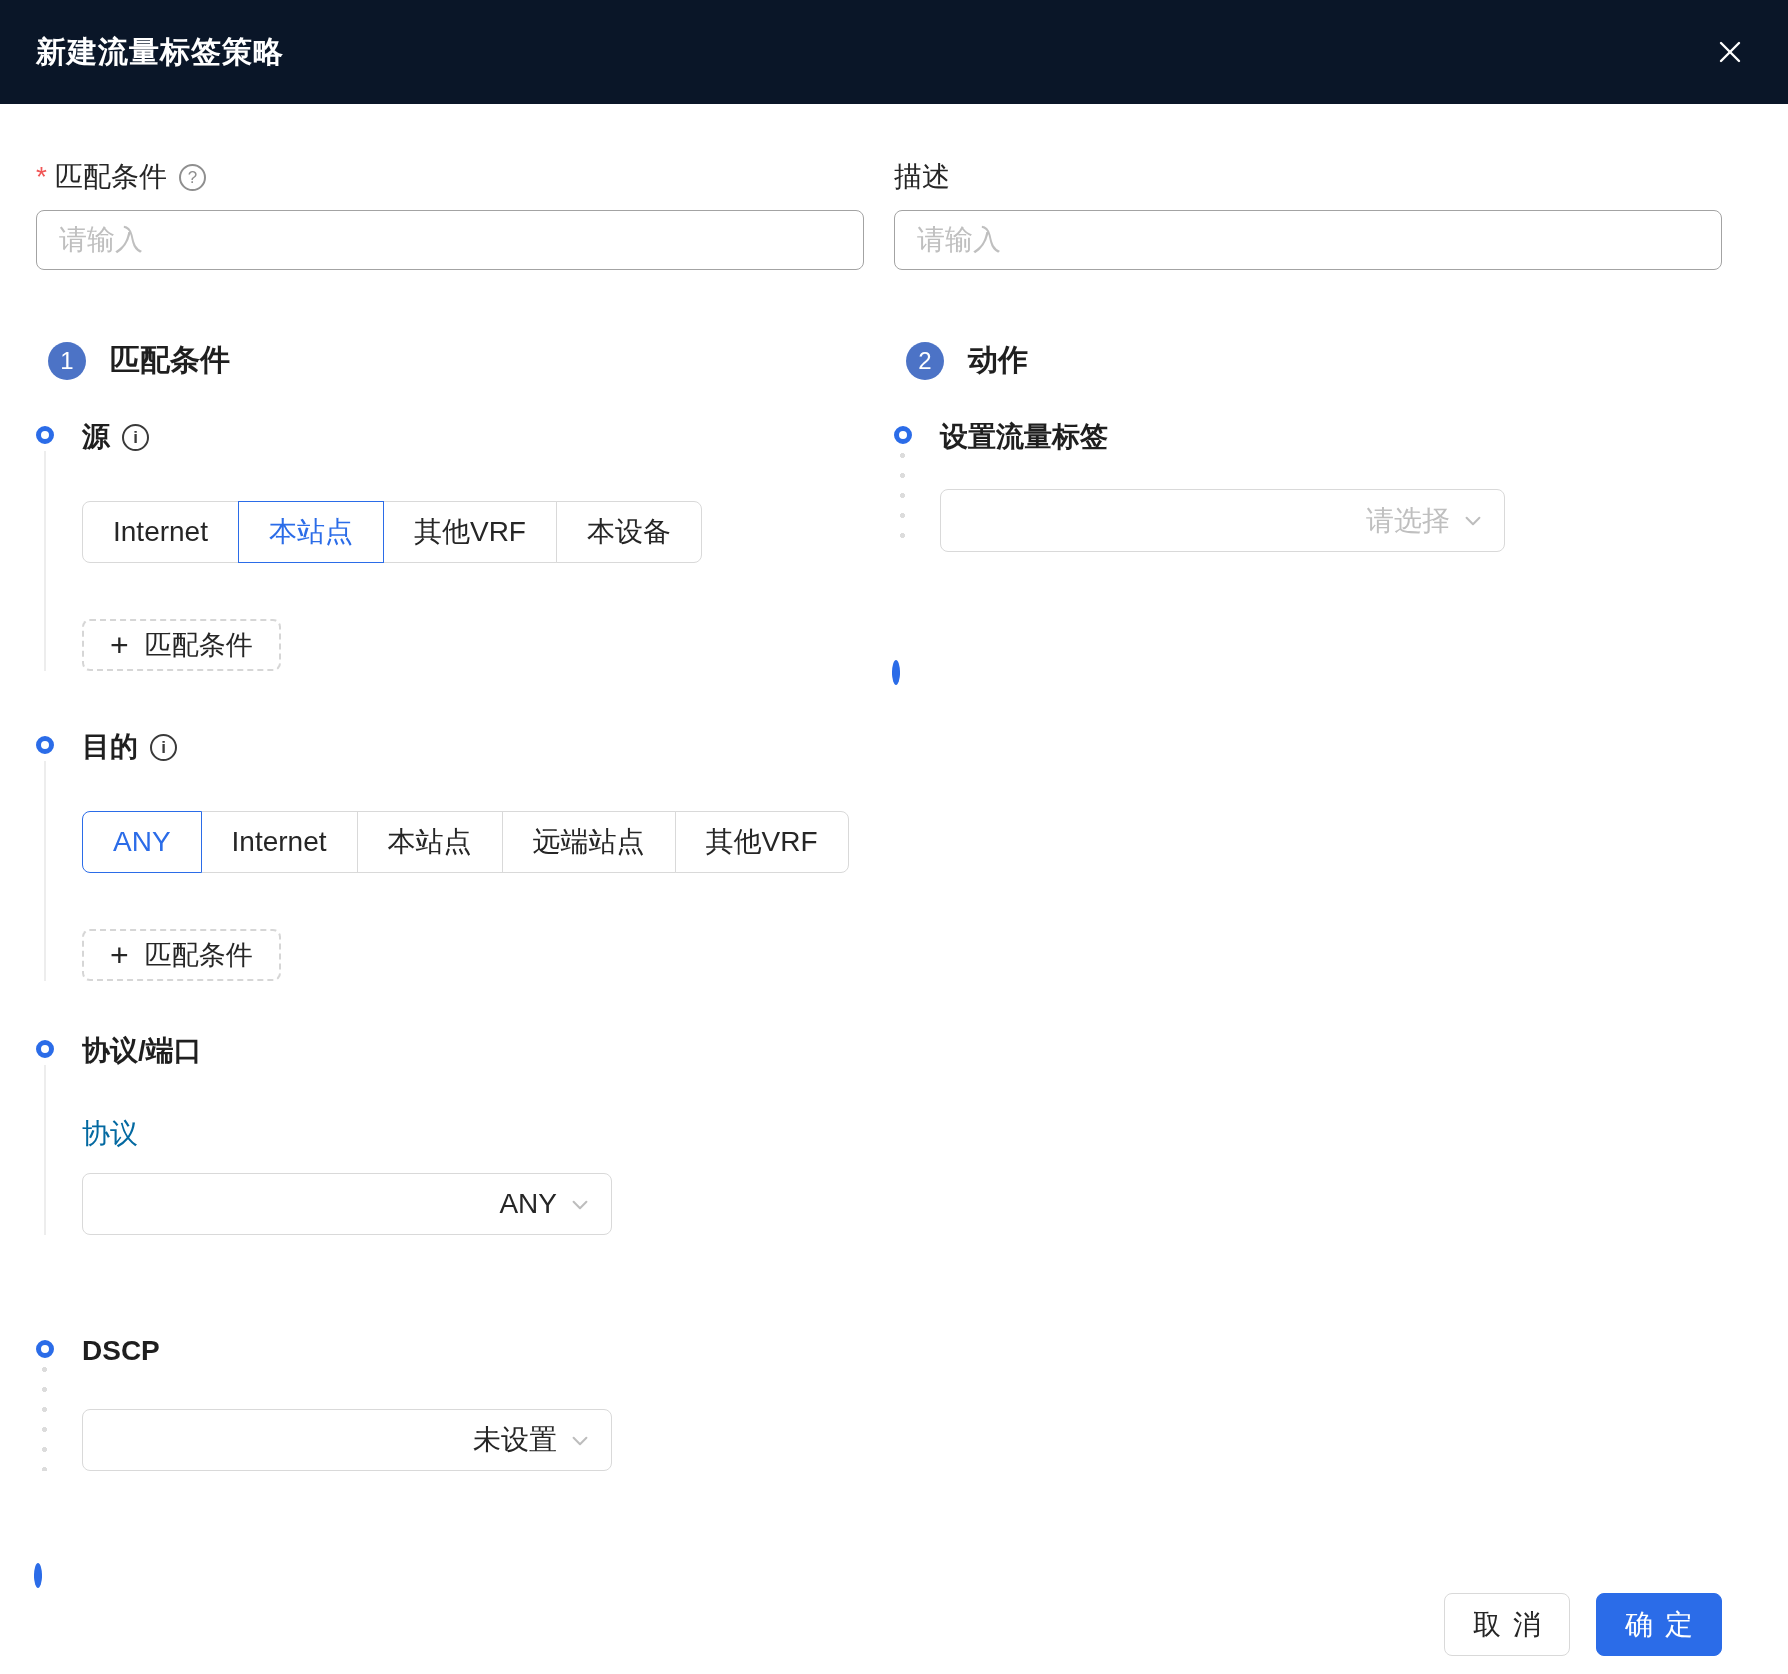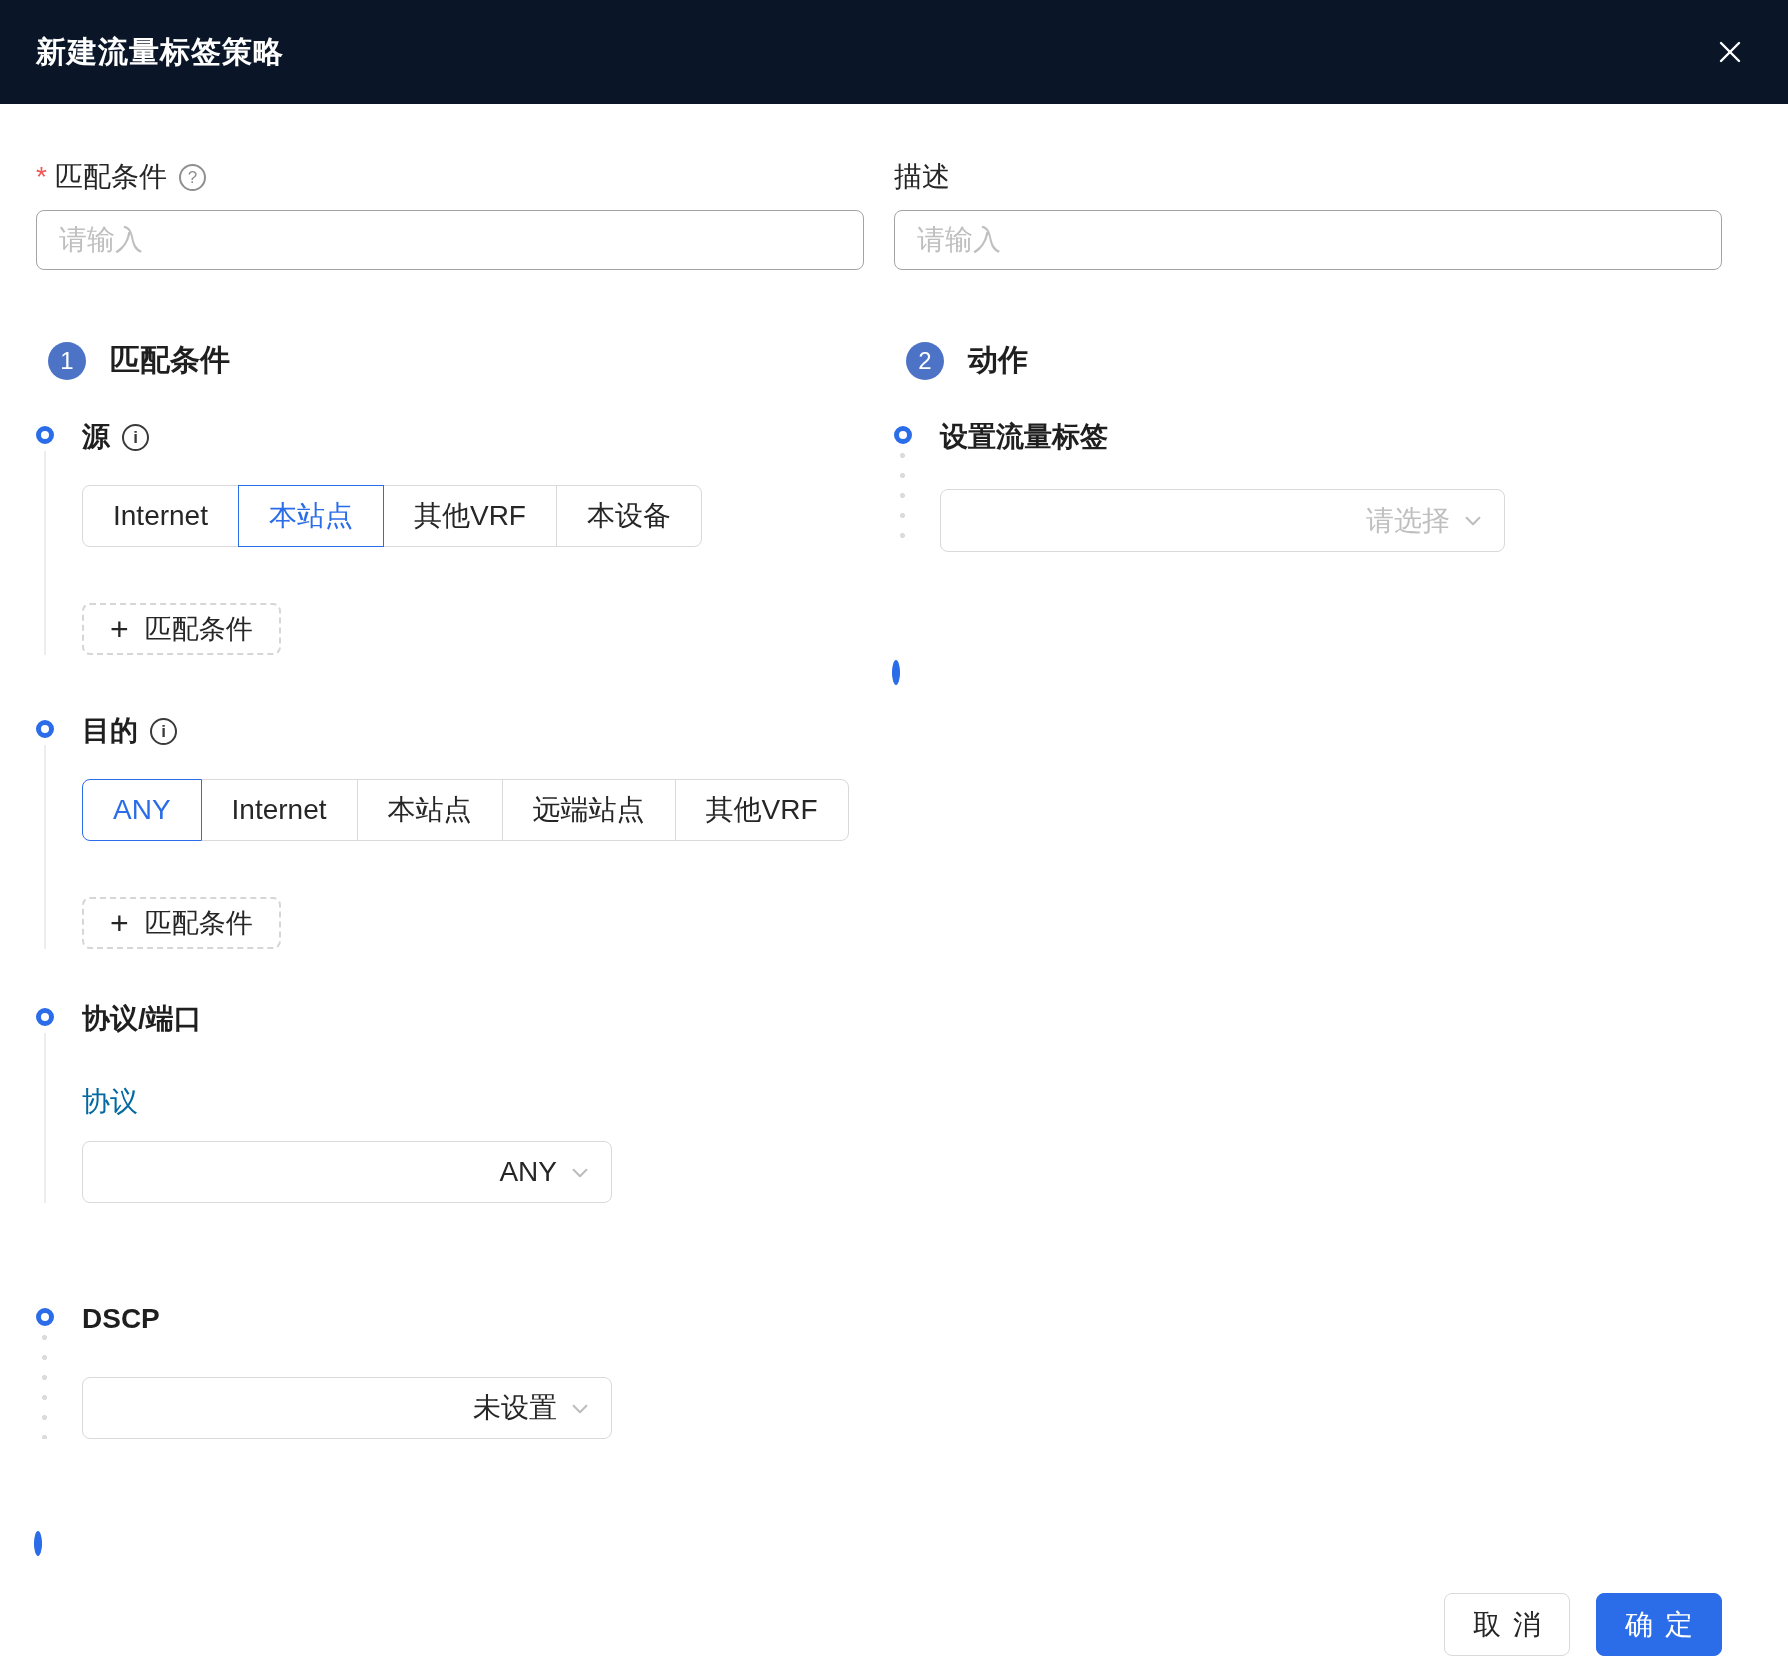--- a/index.html
+++ b/index.html
@@ -68,21 +68,21 @@
     position:relative; width:22px; height:22px; border-radius:50%;
     border:4px solid #2b6ce8; background:#fff; margin-left:-2px;
   }
   .bullseye::after {
     content:''; position:absolute; left:50%; top:50%; width:8px; height:8px;
     margin:-4px 0 0 -4px; border-radius:50%; background:#2b6ce8;
   }
   .sec-title-row { display:flex; align-items:center; height:32px; }
   .sec-title { font-size:28px; font-weight:700; color:#1f1f1f; }
   
-  .seg-group { display:inline-flex; margin-top:32px;justify-content:space-between; }
+  .seg-group { display:inline-flex; margin-top:48px;justify-content:space-between; }
   .seg {
     height:62px; display:inline-flex; align-items:center; padding:0 30px;
     border:1px solid #d9d9d9; margin-left:-1px; font-size:28px; color:#262626;
     background:#fff; cursor:pointer; white-space:nowrap; position:relative;
   }
   .seg:first-child { border-radius:8px 0 0 8px; margin-left:0; }
   .seg:last-child { border-radius:0 8px 8px 0; }
   .seg.selected { border-color:#2b6ce8; color:#2b6ce8; z-index:1; }
   
   .add-btn {

